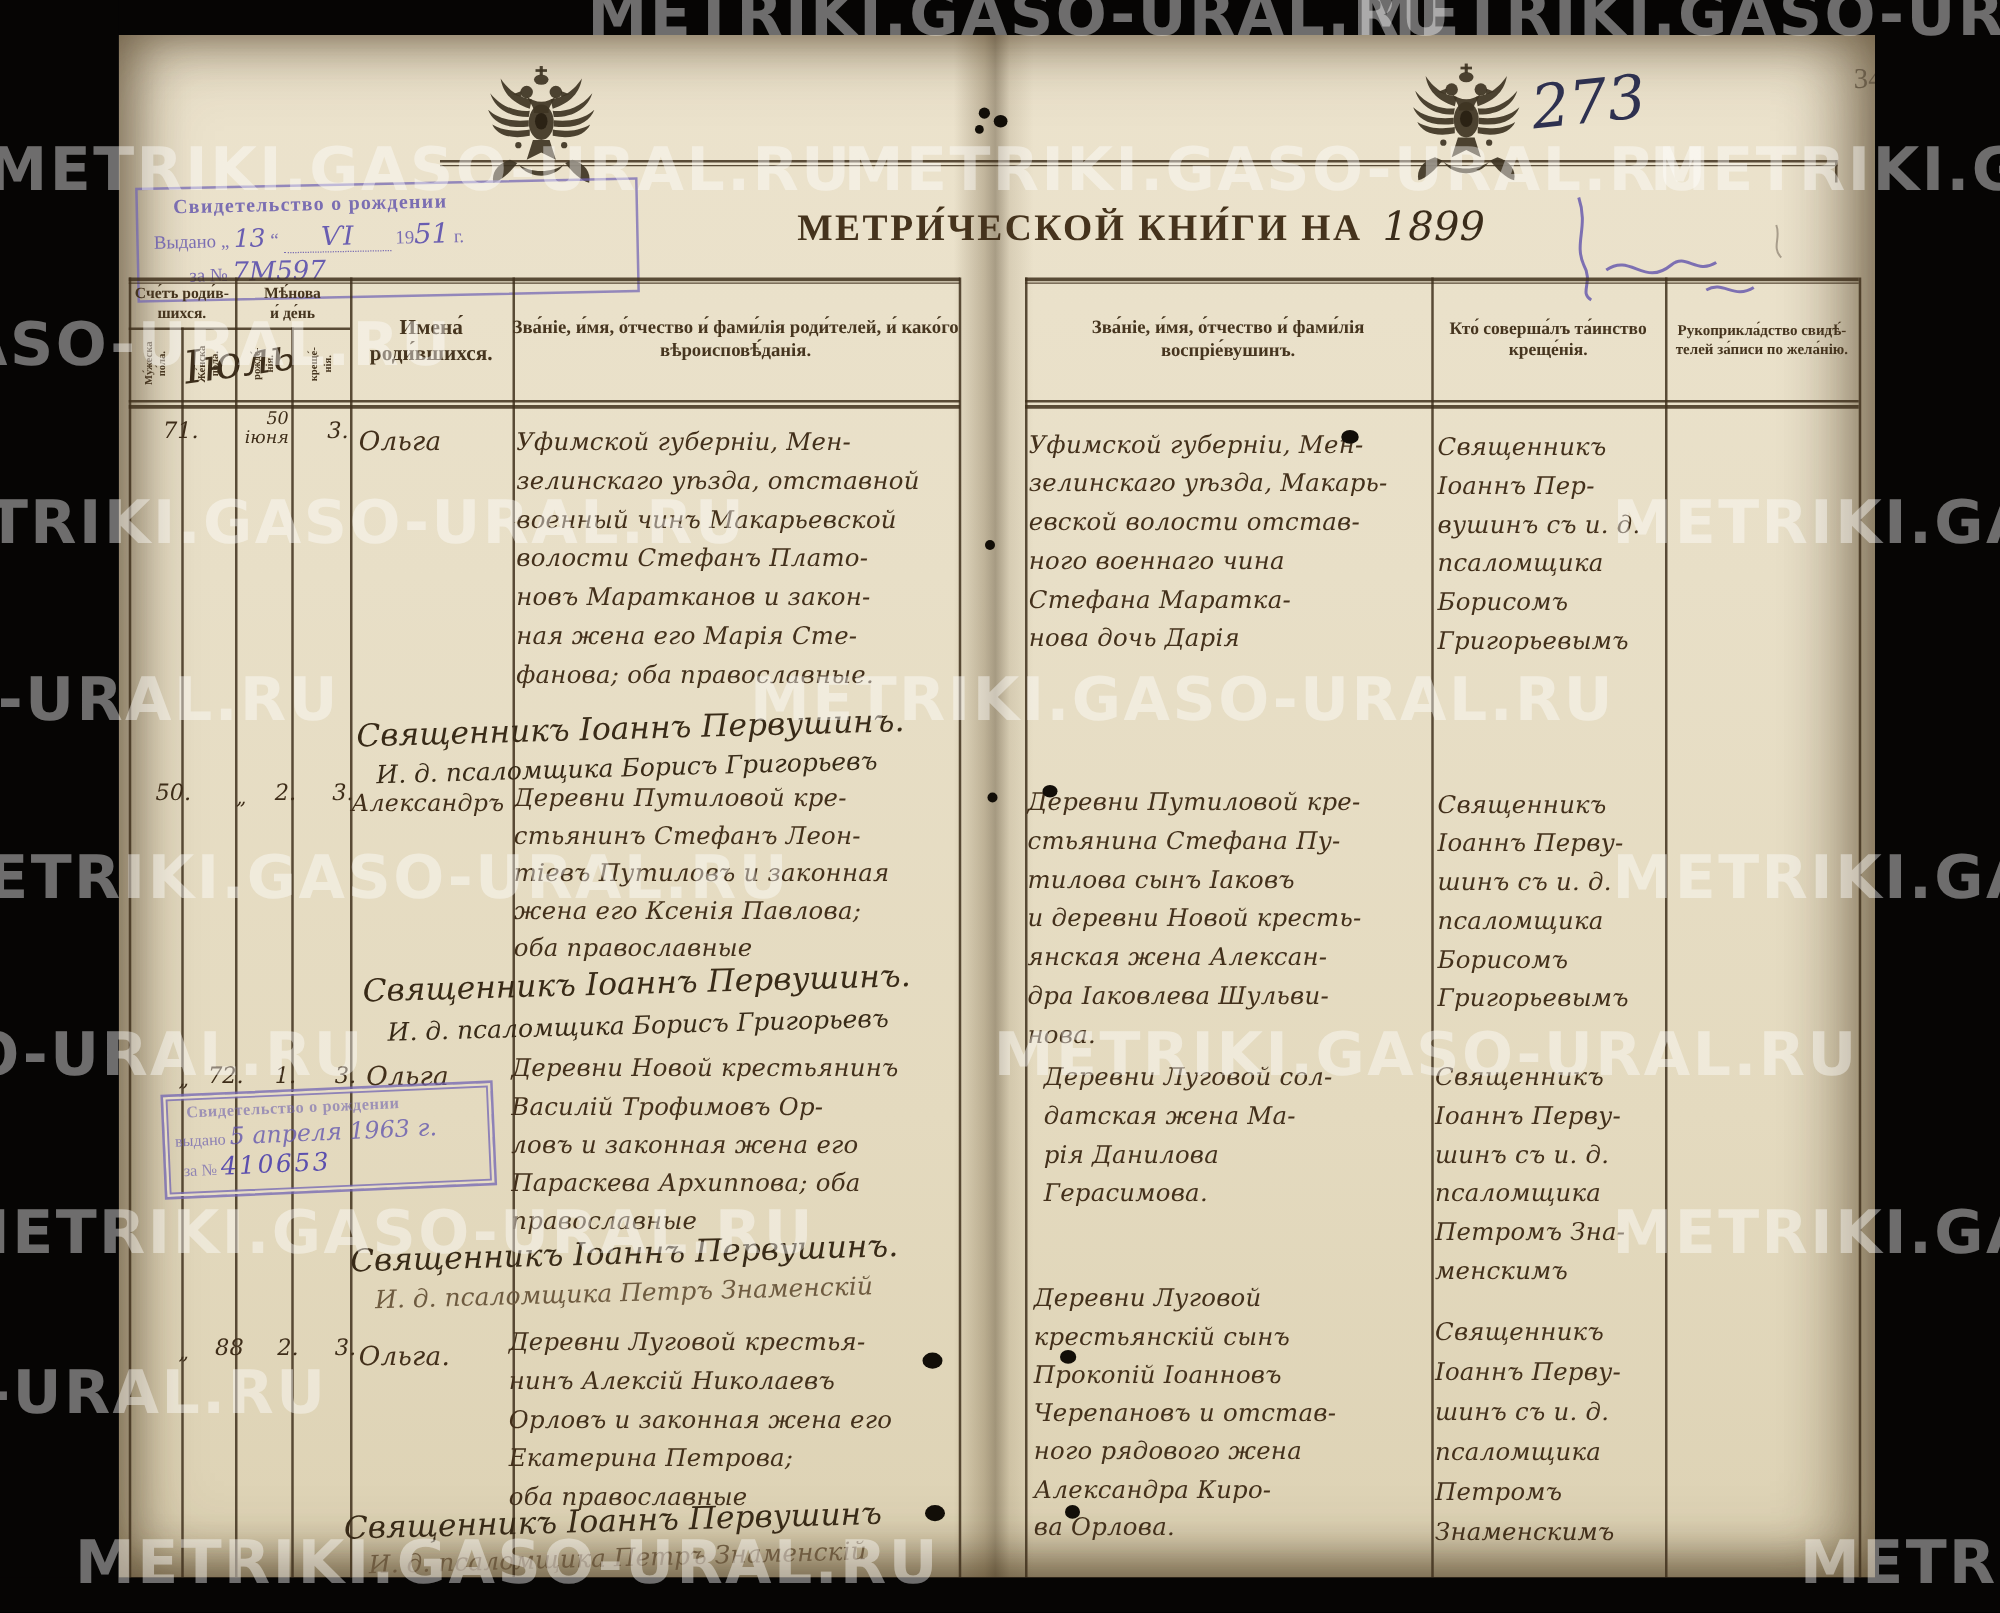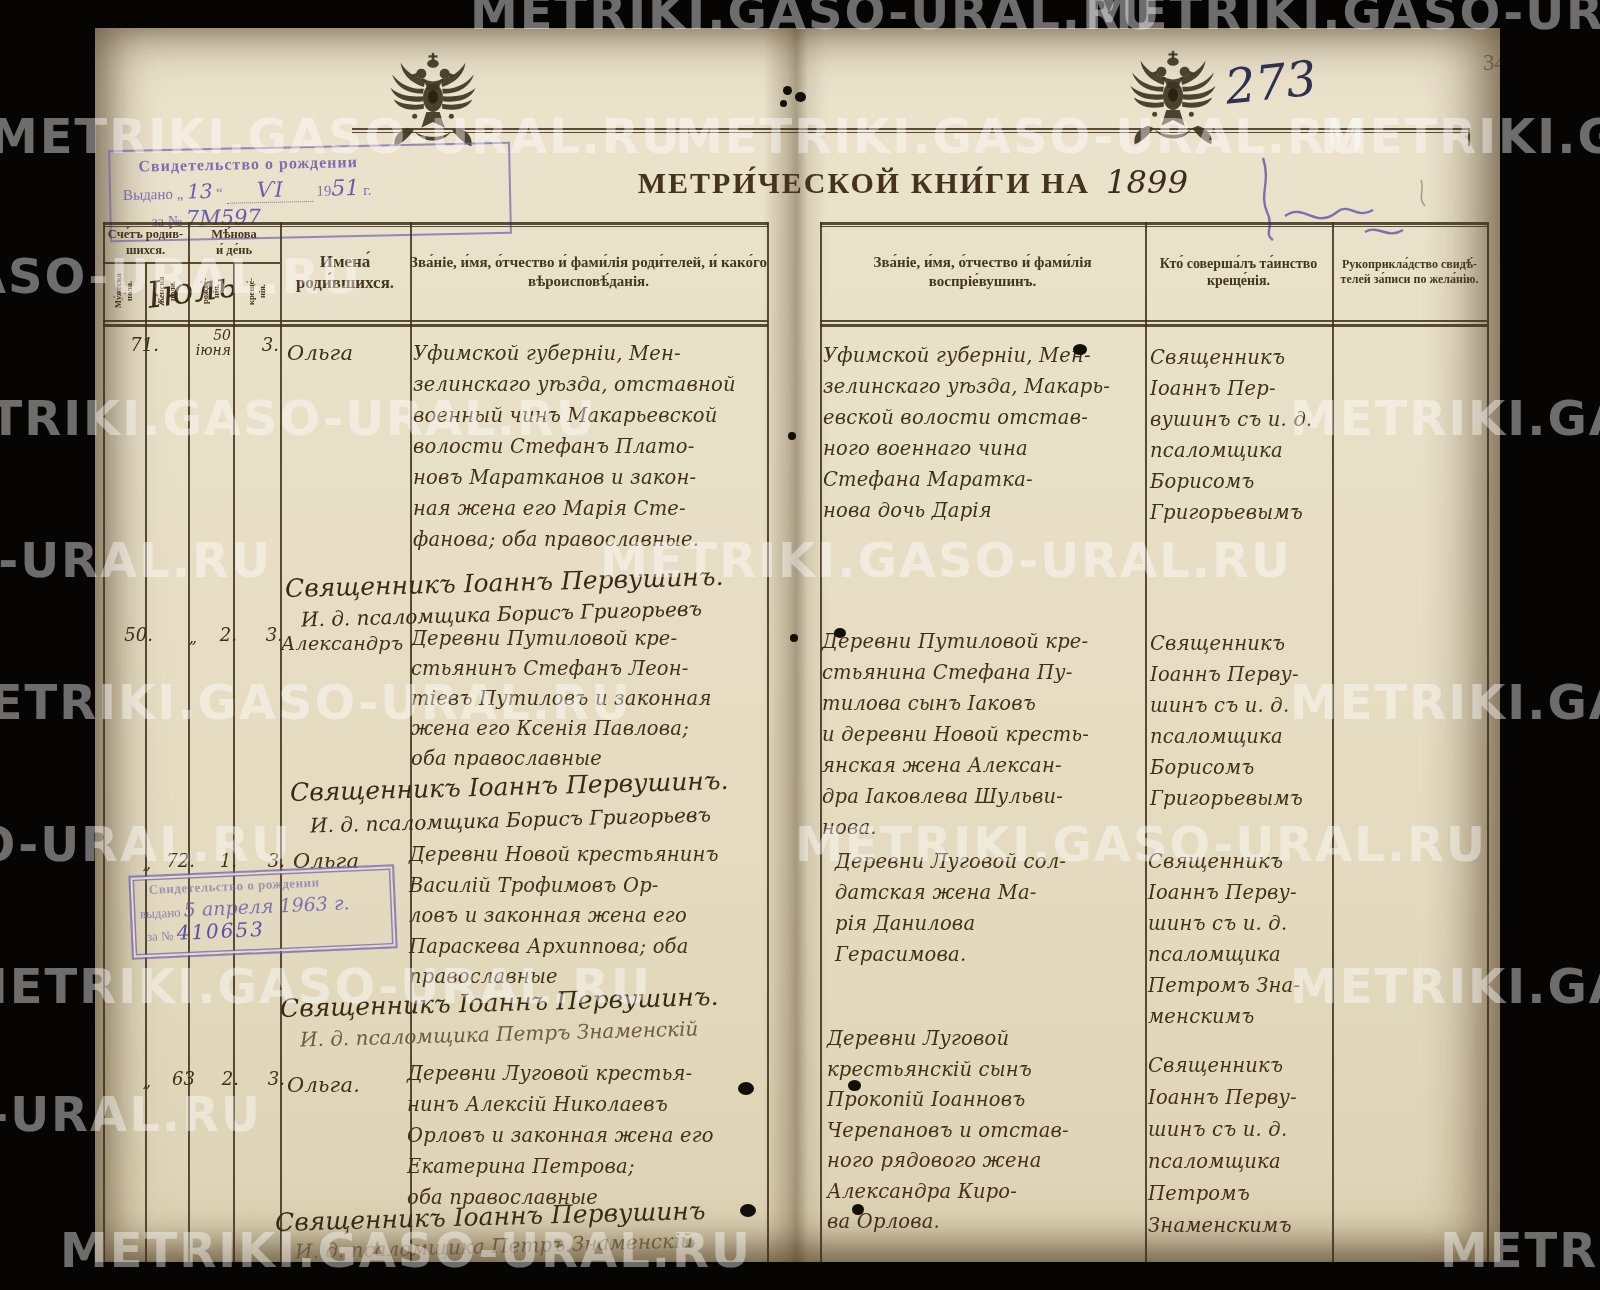--- a/index.html
+++ b/index.html
@@ -256,21 +256,21 @@
         <span>выдано</span>
         <span class="shand" style="font-size:19px">5 апреля 1963 г.</span>
       </div>
       <div style="margin:0 0 0 14px;font-size:13px">
         <span style="opacity:.7">за №</span>
         <span class="shand" style="font-size:20px;letter-spacing:2px">410653</span>
       </div>
     </div>
 
     <div class="num" style="left:12px;top:1044px;width:44px;font-size:16px">„</div>
-    <div class="num" style="left:52px;top:1040px;width:48px">63</div>
+    <div class="num" style="left:52px;top:1040px;width:48px">88</div>
     <div class="num" style="left:100px;top:1040px;width:44px">2.</div>
     <div class="num" style="left:146px;top:1040px;width:44px">3.</div>
     <div class="hw" style="left:192px;top:1042px;width:130px;font-size:21px">Ольга.</div>
     <div class="hw" style="left:312px;top:1030px;width:356px;line-height:31px">Деревни Луговой крестья-
 нинъ Алексій Николаевъ
 Орловъ и законная жена его
 Екатерина Петрова;
 оба православные</div>
     <div class="sig" style="left:180px;top:1174px;font-size:25px">Священникъ Іоаннъ Первушинъ</div>
     <div class="sig" style="left:200px;top:1206px;font-size:20px;color:#6e5b40">И. д. псаломщика Петръ Знаменскій</div>

